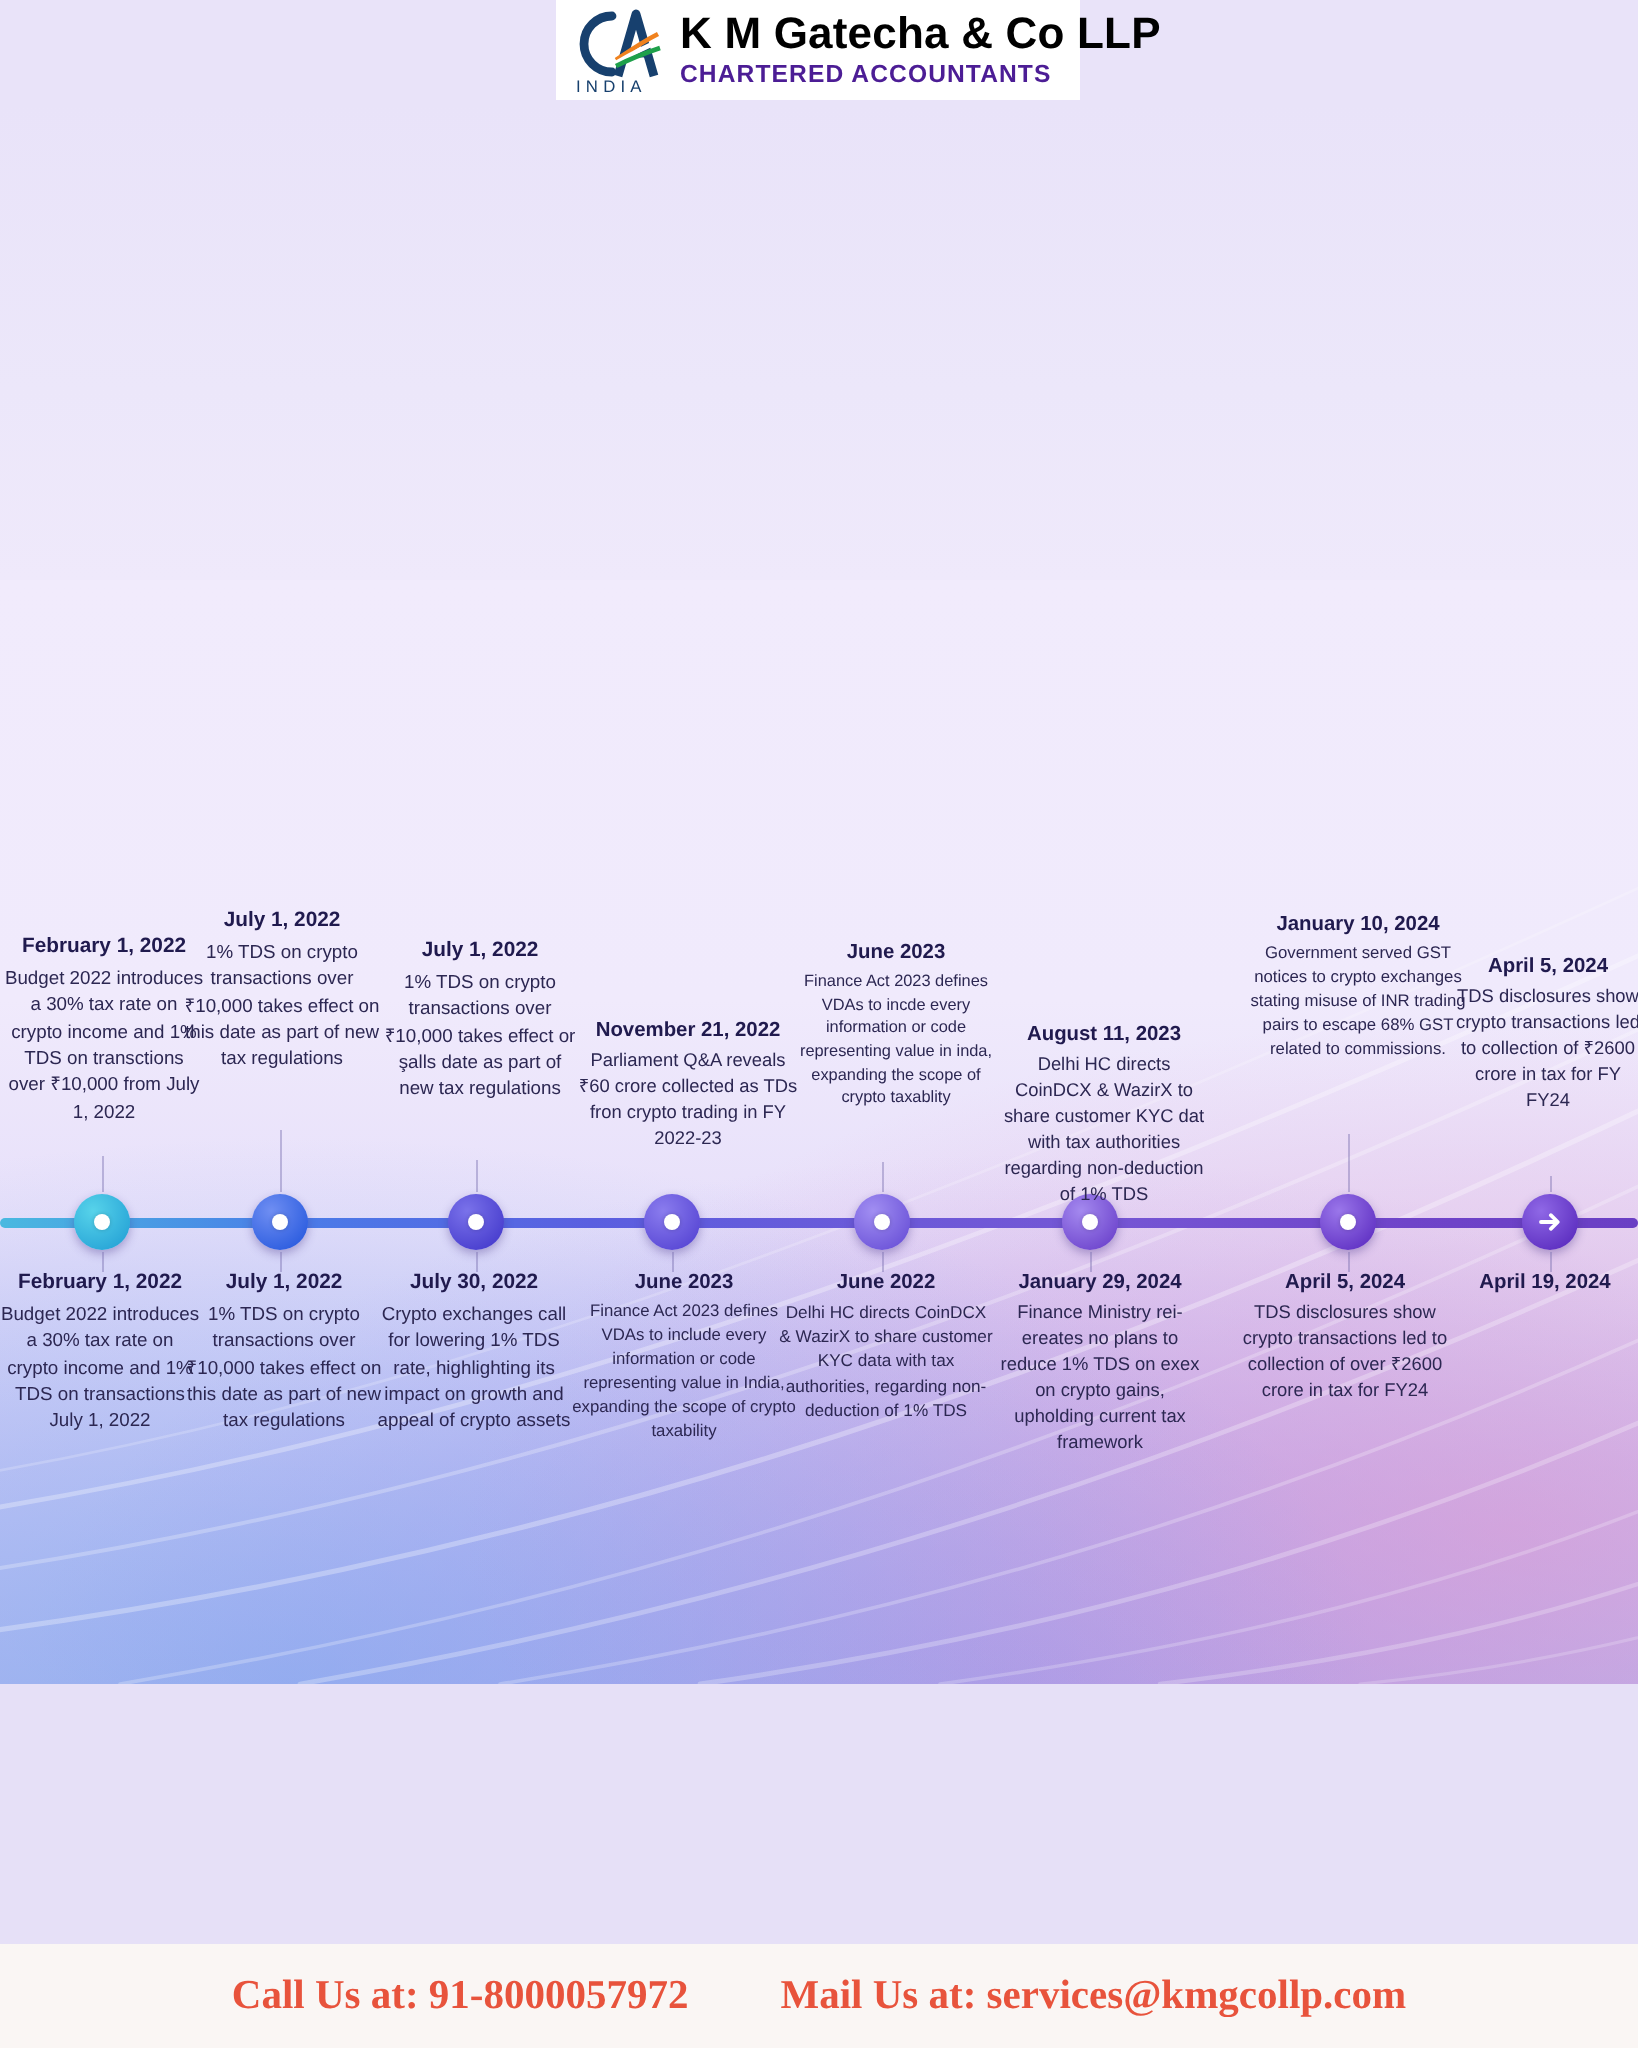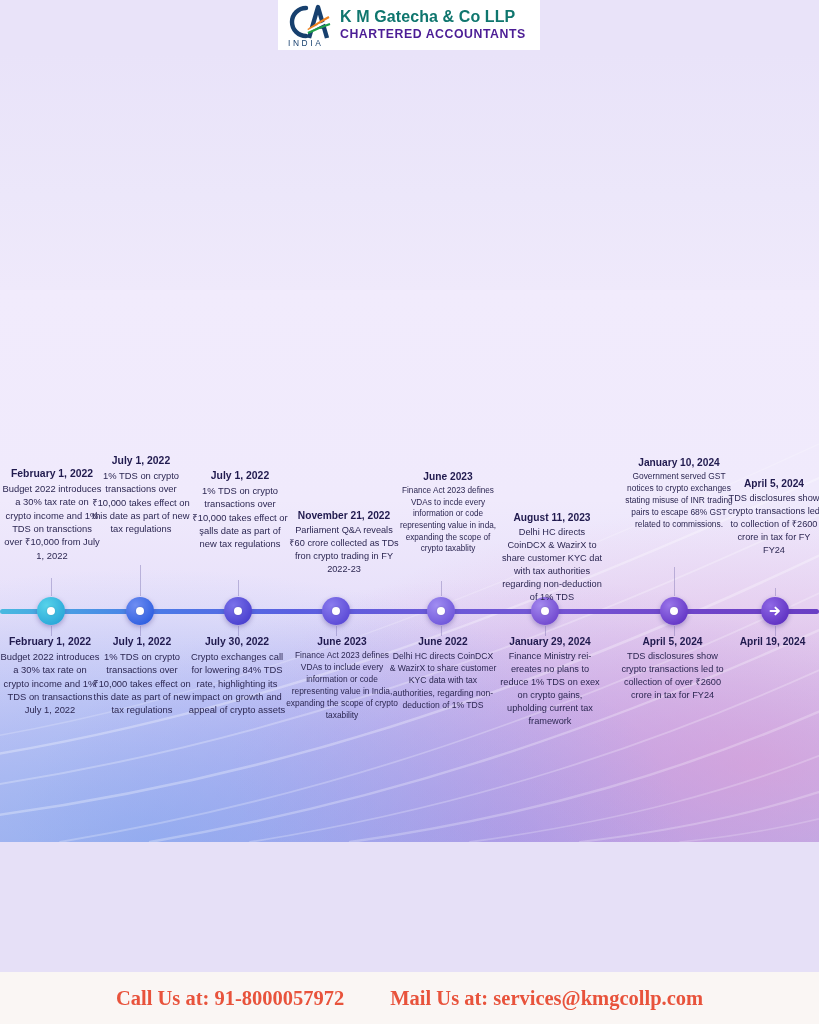--- a/index.html
+++ b/index.html
@@ -25,21 +25,21 @@
     position: absolute; left: 278px; top: 0px;
     width: 262px; height: 50px;
     background: #ffffff;
     display: flex; align-items: center; gap: 4px;
     padding-left: 6px;
   }
   .logo-mark { position: relative; width: 52px; height: 46px; flex: 0 0 52px; }
   .logo-mark svg { display:block; }
   .logo-text { display:flex; flex-direction: column; justify-content:center; line-height:1; }
   .logo-title {
-    font-size: 16px; font-weight: bold; color: #0f766e;
+    font-size: 22px; font-weight: bold; color: #000000;
     letter-spacing: 0.1px; white-space: nowrap;
   }
   .logo-sub {
     font-size: 12.3px; font-weight: bold; color: #4c1d95;
     letter-spacing: 0.55px; margin-top: 3px; white-space: nowrap;
   }
 
   
   .poster {
     position: absolute; left: 0; top: 52px; width: 819px; height: 920px;
@@ -252,21 +252,21 @@
       <div class="card" style="left: 0px; top: 636px; width: 100px;">
         <div class="date" style="font-size: 10.4px;">February 1, 2022</div>
         <div class="desc" style="font-size: 9.4px; line-height: 13.348px;">Budget 2022 introduces a 30% tax rate on crypto income and 1% TDS on transactions July 1, 2022</div>
       </div>
       <div class="card" style="left: 92px; top: 636px; width: 100px;">
         <div class="date" style="font-size: 10.4px;">July 1, 2022</div>
         <div class="desc" style="font-size: 9.4px; line-height: 13.348px;">1% TDS on crypto transactions over ₹10,000 takes effect on this date as part of new tax regulations</div>
       </div>
       <div class="card" style="left: 188px; top: 636px; width: 98px;">
         <div class="date" style="font-size: 10.4px;">July 30, 2022</div>
-        <div class="desc" style="font-size: 9.4px; line-height: 13.348px;">Crypto exchanges call for lowering 84% TDS rate, highlighting its impact on growth and appeal of crypto assets</div>
+        <div class="desc" style="font-size: 9.4px; line-height: 13.348px;">Crypto exchanges call for lowering 1% TDS rate, highlighting its impact on growth and appeal of crypto assets</div>
       </div>
       <div class="card" style="left: 286px; top: 636px; width: 112px;">
         <div class="date" style="font-size: 10.2px;">June  2023</div>
         <div class="desc" style="font-size: 8.4px; line-height: 11.928px;">Finance Act 2023 defines VDAs to include every information or code representing value in India, expanding the scope of crypto taxability</div>
       </div>
       <div class="card" style="left: 389px; top: 636px; width: 108px;">
         <div class="date" style="font-size: 10.2px;">June 2022</div>
         <div class="desc" style="font-size: 8.6px; line-height: 12.212px;">Delhi HC directs CoinDCX &amp; WazirX to share customer KYC data with tax authorities, regarding non-deduction of 1% TDS</div>
       </div>
       <div class="card" style="left: 498px; top: 636px; width: 104px;">

